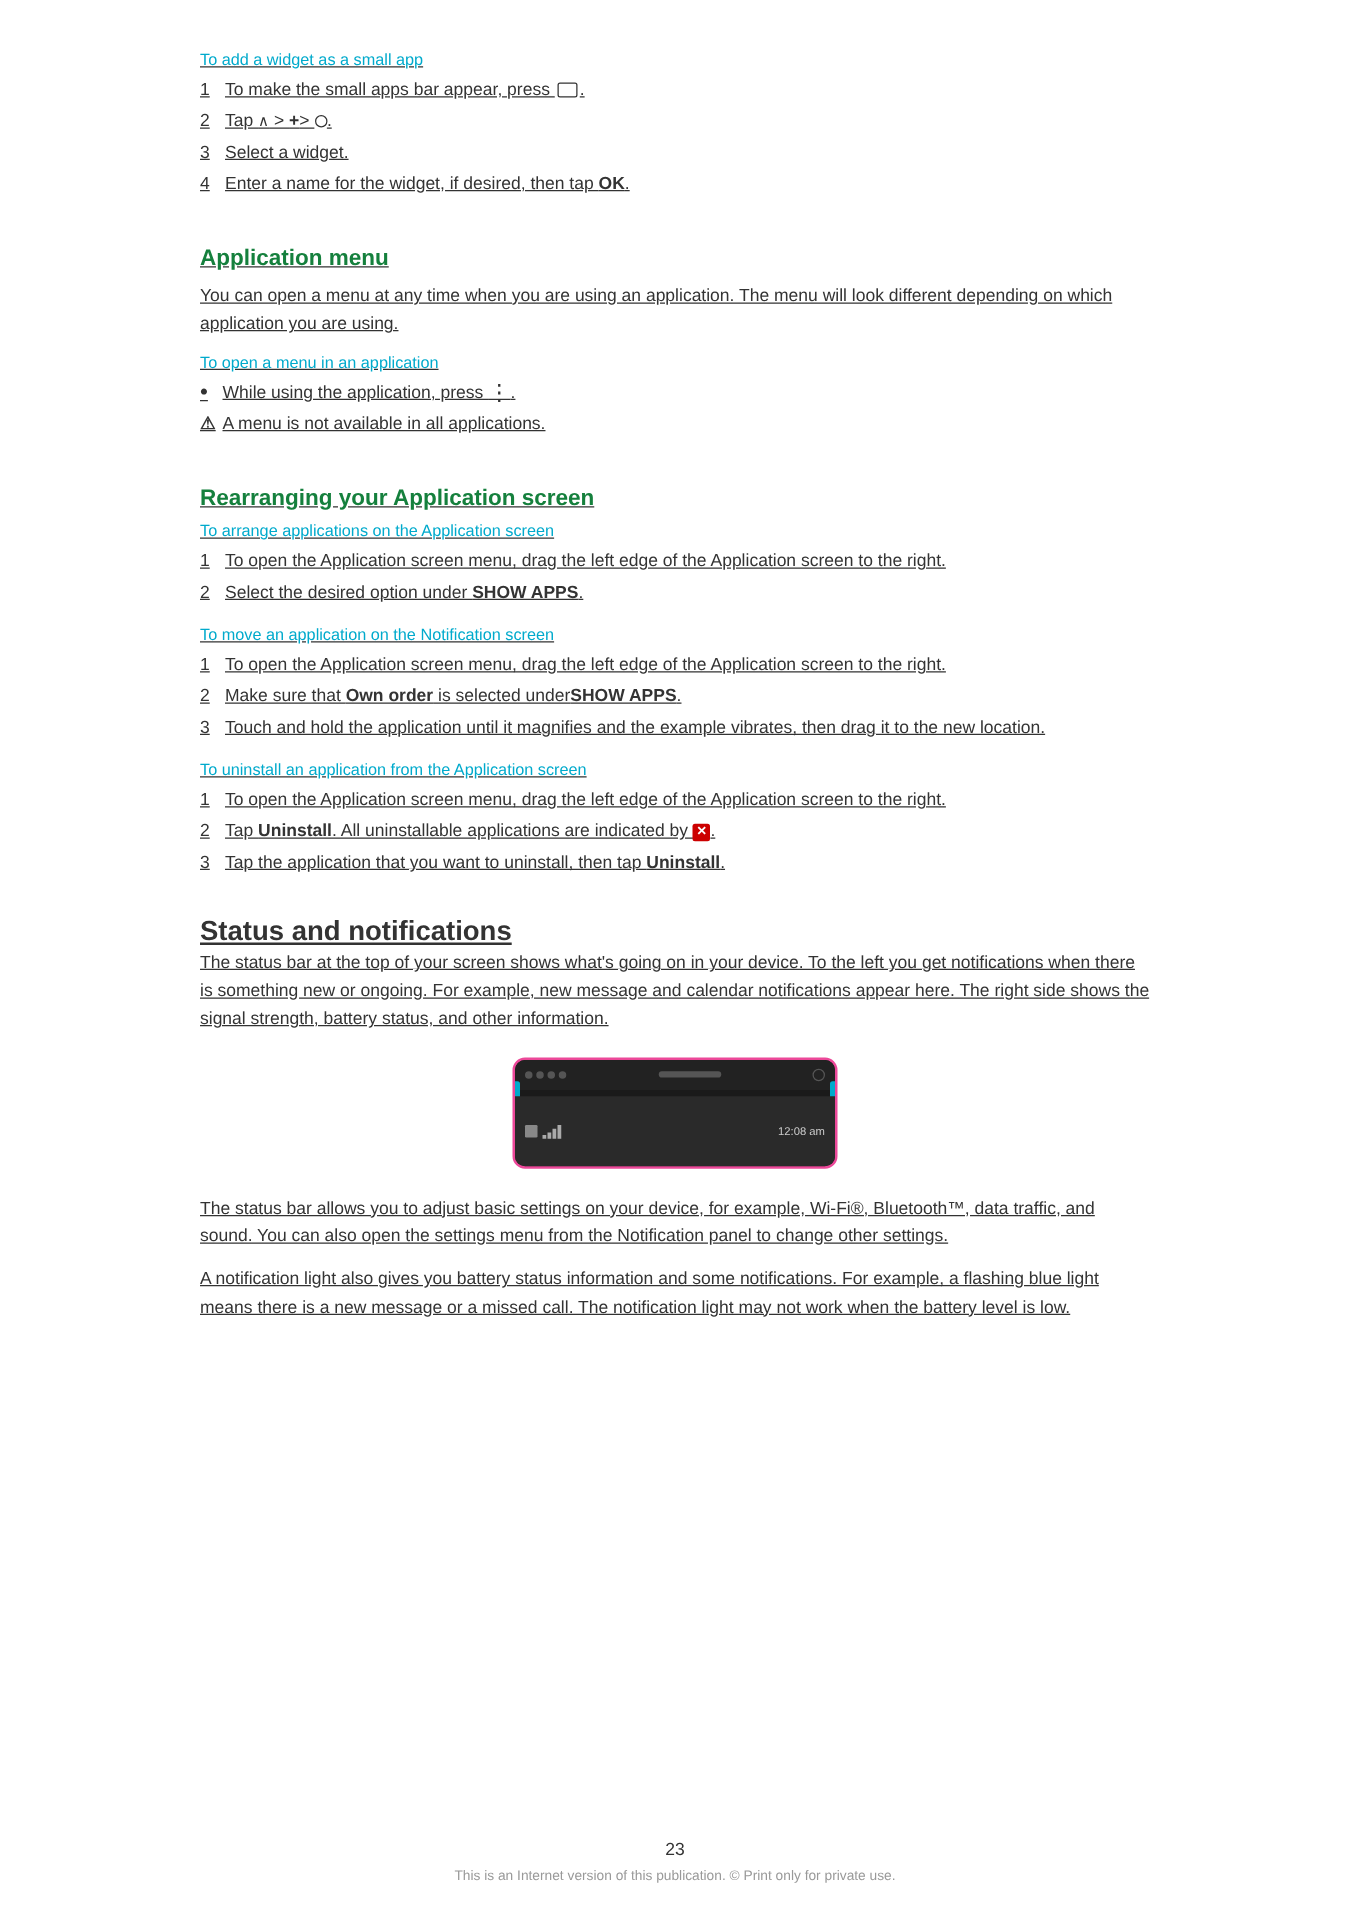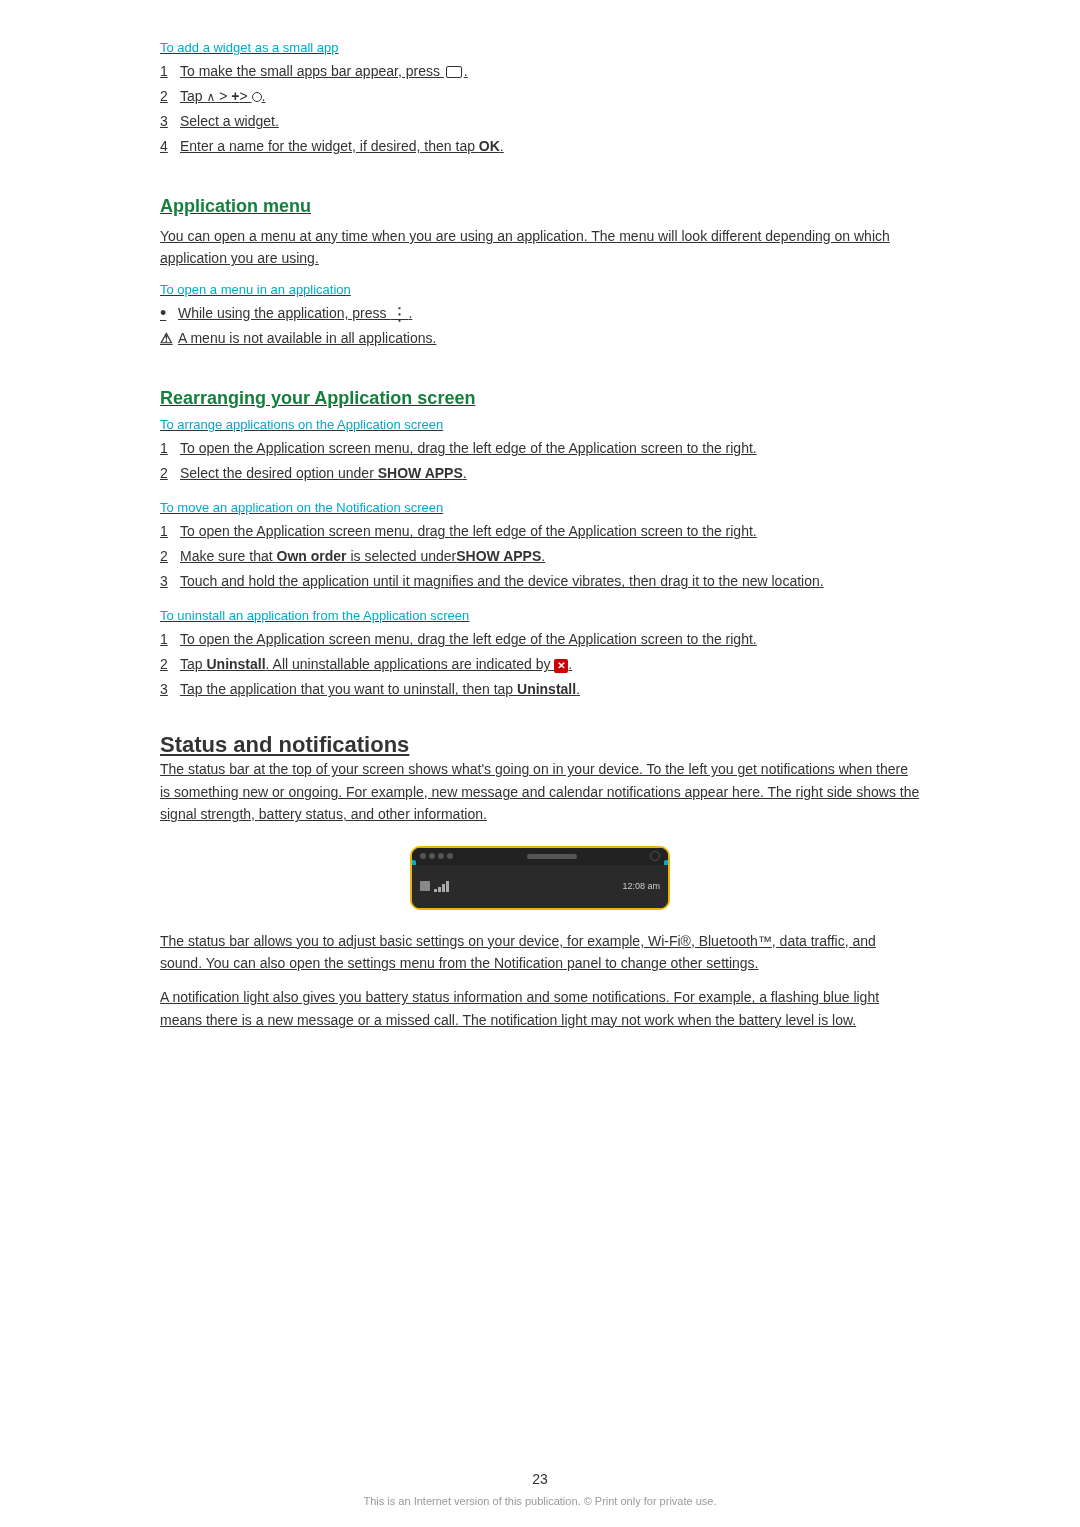--- a/index.html
+++ b/index.html
@@ -110,29 +110,30 @@
     }
 
     .status-bar-image {
       display: flex;
       justify-content: center;
       margin: 20px 0;
     }
 
     .status-bar-mockup {
       width: 260px;
-      height: 64px;
-      border: 2px solid #eab308;
+      height: 89px;
+      border: 2px solid #ec4899;
       border-radius: 10px;
       background: #1a1a1a;
       position: relative;
       overflow: hidden;
       display: flex;
       flex-direction: column;
       align-items: center;
+      justify-content: space-between;
     }
 
     .status-bar-top {
       width: 100%;
       height: 24px;
       background: #222;
       display: flex;
       align-items: center;
       justify-content: space-between;
       padding: 0 8px;
@@ -324,21 +325,21 @@
     <li>
       <span class="num">1</span>
       <span class="content">To open the Application screen menu, drag the left edge of the Application screen to the right.</span>
     </li>
     <li>
       <span class="num">2</span>
       <span class="content">Make sure that <span class="bold">Own order</span> is selected under<span class="bold">SHOW APPS</span>.</span>
     </li>
     <li>
       <span class="num">3</span>
-      <span class="content">Touch and hold the application until it magnifies and the device vibrates, then drag it to the new location.</span>
+      <span class="content">Touch and hold the application until it magnifies and the example vibrates, then drag it to the new location.</span>
     </li>
   </ol>
 
   <div class="section-heading-cyan">To uninstall an application from the Application screen</div>
   <ol class="numbered-list">
     <li>
       <span class="num">1</span>
       <span class="content">To open the Application screen menu, drag the left edge of the Application screen to the right.</span>
     </li>
     <li>

